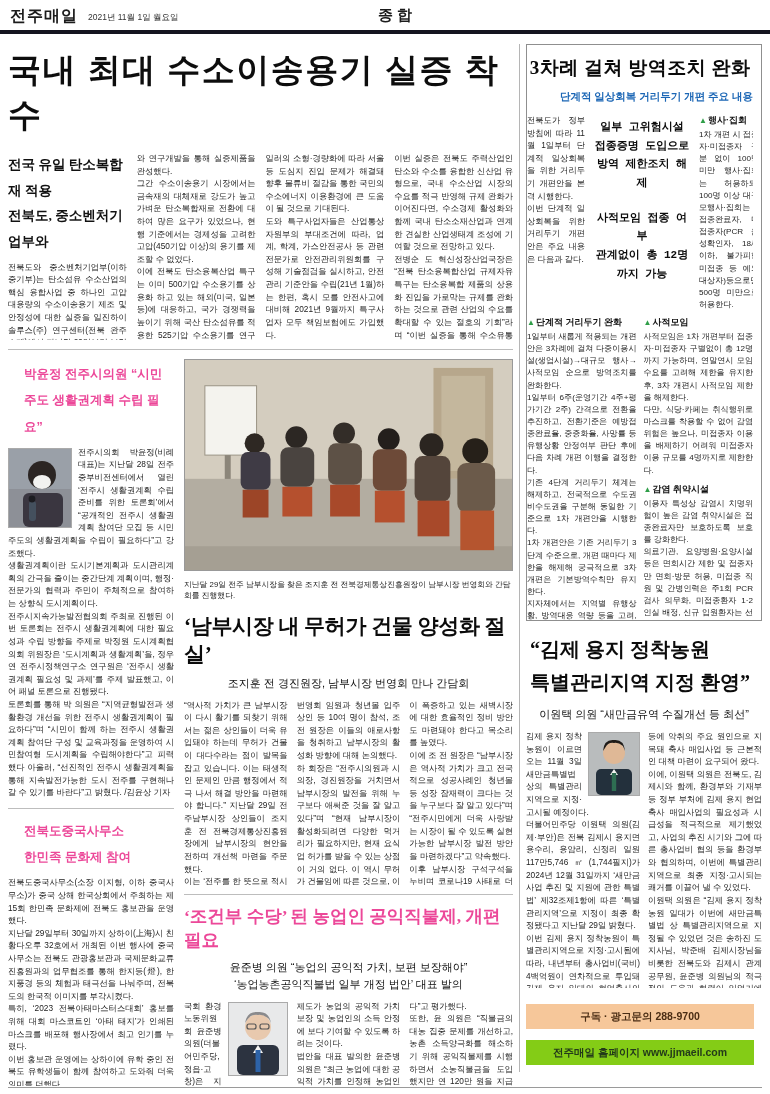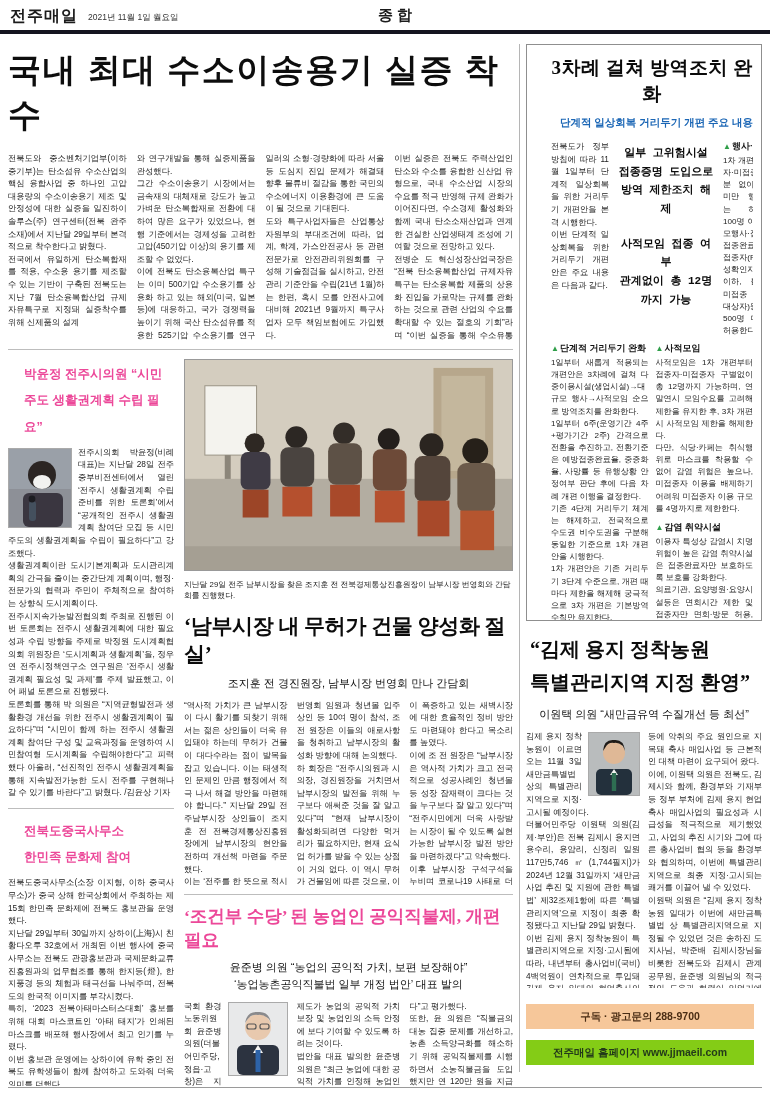--- a/index.html
+++ b/index.html
@@ -35,21 +35,21 @@
   .headline-serif-lg{font-family:"Liberation Serif","DejaVu Serif",serif;font-weight:bold;font-size:21px;
                      letter-spacing:-0.3px;margin:4px 0 8px 0;color:#0b0b0b;}
   .subhead-bold{font-weight:normal;font-size:11px;margin:0 0 8px 0;color:#111;text-align:center;}
   .cols3{display:flex;gap:9px;overflow:hidden;}
   .h188{height:186px;} .h214{height:218px;}
   .headline-serif-md{font-family:"Liberation Serif","DejaVu Serif",serif;font-weight:bold;font-size:17.5px;
                      margin:6px 0 8px 0;color:#ec4899;}
   .portrait-sm{float:right;margin:2px 0 3px 6px;border:1px solid #aaa;}
   
   .right-col{position:absolute;left:526px;top:44px;width:236px;height:1040px;}
-  .qbox{border:1px solid #8f8f8f;box-sizing:border-box;width:236px;height:577px;padding:10px 8px 6px 24px;overflow:hidden;}
+  .qbox{border:1px solid #8f8f8f;box-sizing:border-box;width:236px;height:577px;padding:10px 8px 6px 0;overflow:hidden;}
   .qbox-headline{font-family:"Liberation Serif","DejaVu Serif",serif;font-weight:bold;font-size:19px;
                  text-align:center;letter-spacing:0.5px;color:#0a0a0a;}
   .qbox-subhead{font-weight:bold;font-size:10.5px;text-align:right;color:#1b66b5;margin:9px 0 10px 0;}
   .q-top{display:flex;gap:7px;height:196px;overflow:hidden;}
   .q-intro{width:58px;flex:none;}
   .q-quotes{width:100px;flex:none;display:flex;flex-direction:column;justify-content:flex-start;gap:16px;padding-top:4px;}
   .q-quote{font-weight:bold;font-size:11px;line-height:1.7;text-align:center;white-space:pre-line;color:#0c0c0c;font-family:Liberation Mono, monospace;}
   .q-sect-col{width:60px;flex:none;}
   .q-bottom{display:flex;gap:7px;height:330px;overflow:hidden;margin-top:6px;}
   .q-bcol{flex:1;overflow:hidden;}
@@ -81,20 +81,24 @@
 
   <div class="vdiv"></div>
   <div class="bottom-rule"></div>
 
   <div class="left-main">
 
     <div>
       <div class="headline1">국내 최대 수소이송용기 실증 착수</div>
       <div class="cols">
         <div class="col">
+          <div class="subhead-serif">
+            <span>전국 유일 탄소복합재 적용</span><br>
+            <span>전북도, 중소벤처기업부와</span>
+          </div>
           <div class="body-txt">전북도와 중소벤처기업부(이하 중기부)는 탄소섬유 수소산업의 핵심 융합사업 중 하나인 고압 대용량의 수소이송용기 제조 및 안정성에 대한 실증을 일진하이솔루스(주) 연구센터(전북 완주소재)에서 지난달 29일부터 본격적으로 착수한다고 밝혔다.
 전국에서 유일하게 탄소복합재를 적용, 수소용 용기를 제조할 수 있는 기반이 구축된 전북도는 지난 7월 탄소융복합산업 규제자유특구로 지정돼 실증착수를 위해 신제품의 설계</div>
         </div>
         <div class="col body-txt">와 연구개발을 통해 실증제품을 완성했다.
 그간 수소이송용기 시장에서는 금속재의 대체재로 강도가 높고 가벼운 탄소복합재로 전환에 대하여 많은 요구가 있었으나, 현행 기준에서는 경제성을 고려한 고압(450기압 이상)의 용기를 제조할 수 없었다.
 이에 전북도 탄소융복산업 특구는 이미 500기압 수소용기를 상용화 하고 있는 해외(미국, 일본 등)에 대응하고, 국가 경쟁력을 높이기 위해 국산 탄소섬유를 적용한 525기압 수소용기를 연구개발했고, 이번 실증을 통해 규제를 해소, 상용화를 추진할 예정이다.
 이번 실증으로 525기압급 수소튜브트레일러가 상용화되면, 수소이송트레</div>
         <div class="col body-txt">일러의 소형·경량화에 따라 서울 등 도심지 진입 문제가 해결돼 향후 물류비 절감을 통한 국민의 수소에너지 이용환경에 큰 도움이 될 것으로 기대된다.
 도와 특구사업자들은 산업통상자원부의 부대조건에 따라, 업계, 학계, 가스안전공사 등 관련전문가로 안전관리위원회를 구성해 기술점검을 실시하고, 안전관리 기준안을 수립(21년 1월)하는 한편, 혹시 모를 안전사고에 대비해 2021년 9월까지 특구사업자 모두 책임보험에도 가입했다.
 도는 향후에도 정기적인 현장점검과 안전교육 실시 등을 통해 실증 전 과정의 안전성을 높이는 데 주력할 방침이다.</div>

